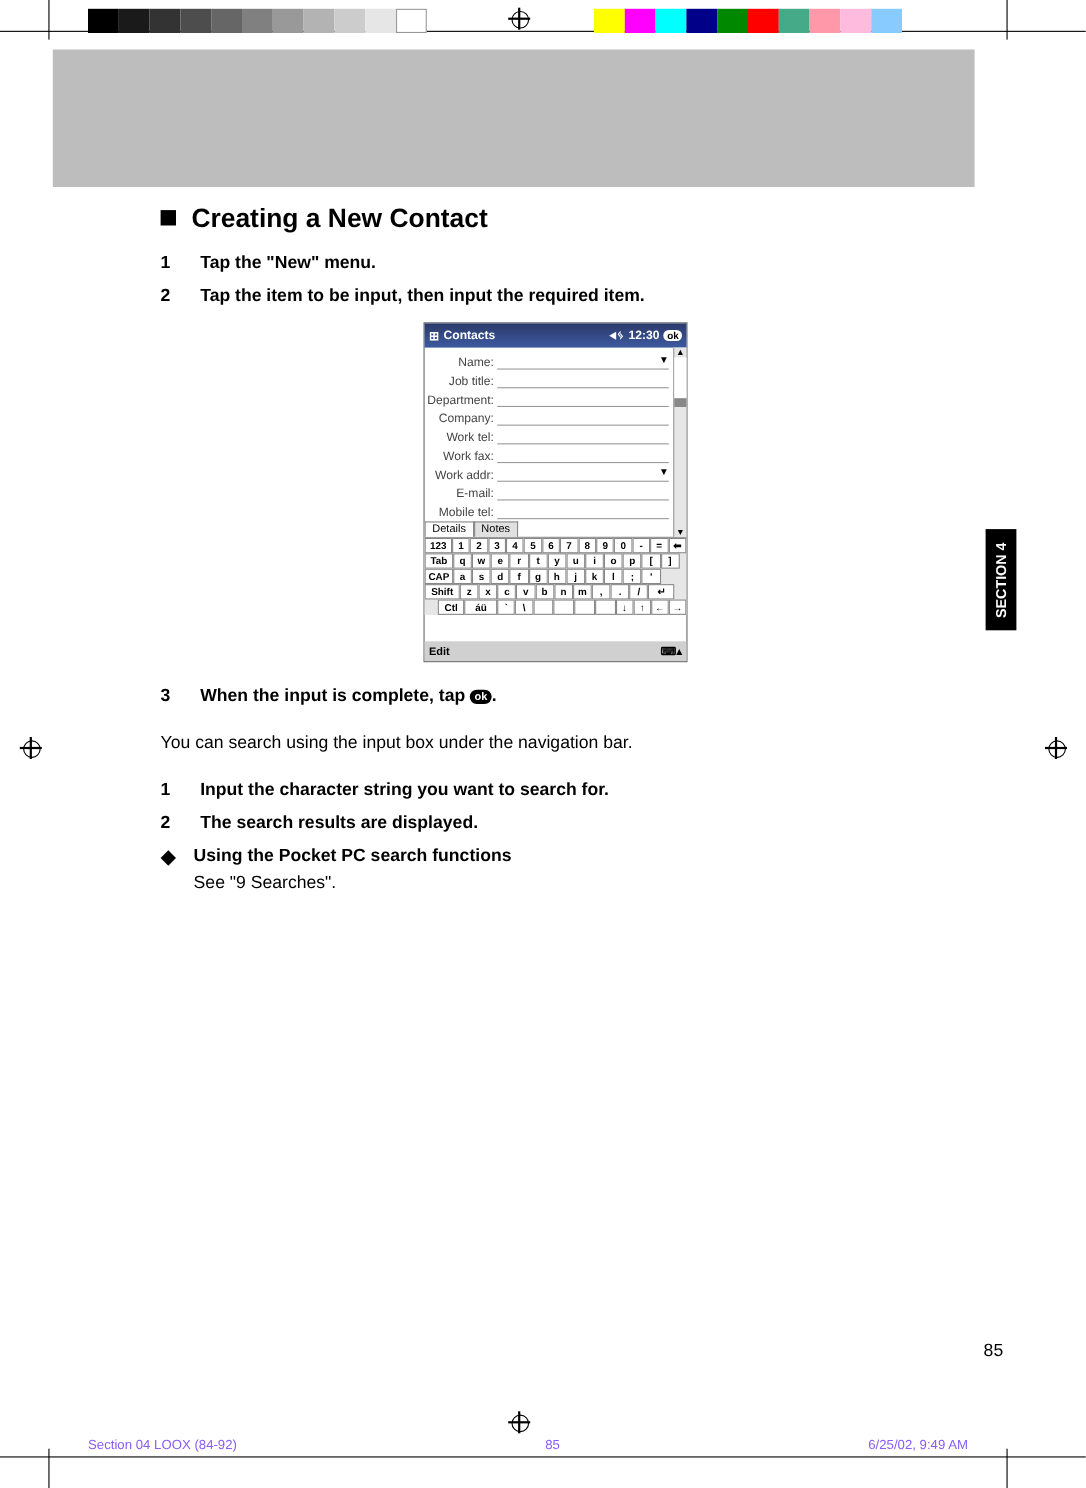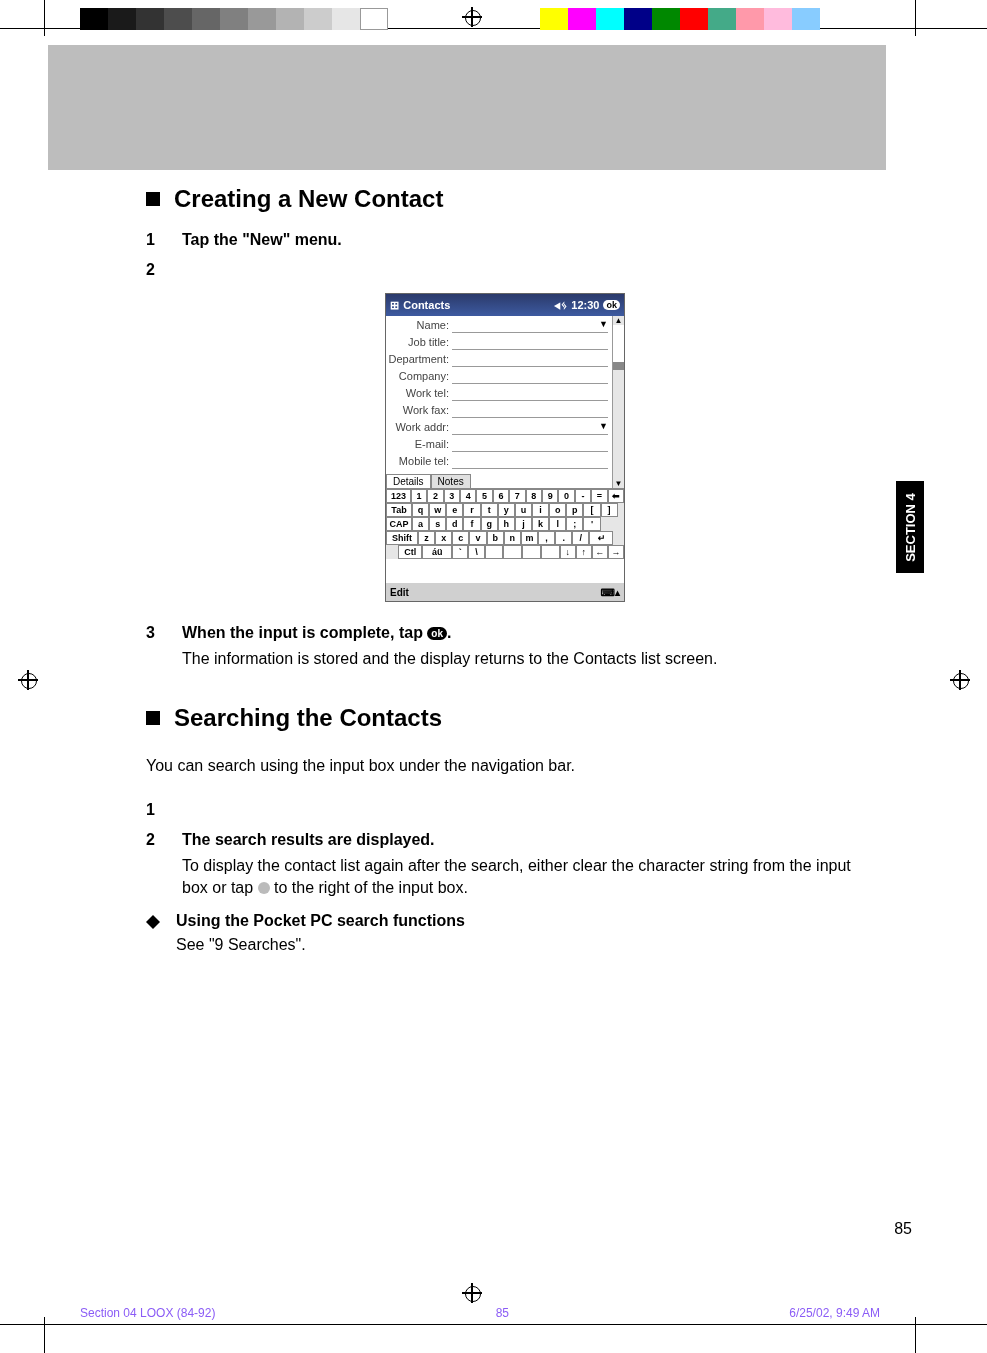--- a/index.html
+++ b/index.html
@@ -43,21 +43,21 @@
   .step .num { width: 36px; flex: none; }
   .step-body { font-weight: normal; font-size: 16px; margin-left: 36px; margin-top: -6px; margin-bottom: 12px; line-height: 1.4; }
   .para { font-size: 16px; margin: 23px 0; line-height: 1.4; }
 
   
   .pda { width: 240px; margin: 14px auto 22px auto; border: 1px solid #666; font-family: Tahoma, sans-serif; font-size: 11px; color: #000; background: #fff; }
   .pda-title { background: linear-gradient(#2b3a6b, #3d5aa0); color: #fff; display: flex; align-items: center; height: 22px; padding: 0 4px; font-weight: bold; }
   .pda-title .spacer { flex: 1; }
   .pda-title .ok { background: #fff; color: #000; border-radius: 8px; font-size: 9px; padding: 0 3px; font-weight: bold; }
   .pda-form { padding: 3px 2px 0 2px; }
-  .pda-row { display: flex; align-items: flex-start; height: 17px; }
+  .pda-row { display: flex; align-items: flex-end; height: 17px; }
   .pda-row .lbl { width: 64px; text-align: right; color: #444; font-size: 11px; padding-right: 3px; }
   .pda-row .fld { flex: 1; border-bottom: 1px solid #999; height: 14px; margin-right: 2px; position: relative; }
   .pda-row .dd { position: absolute; right: 0; top: 0; font-size: 9px; }
   .pda-scroll { width: 12px; background: #e6e6e6; border-left: 1px solid #999; display: flex; flex-direction: column; font-size: 8px; align-items: center; }
   .pda-body { display: flex; }
   .pda-left { flex: 1; }
   .pda-tabs { display: flex; font-size: 10px; margin-top: 2px; }
   .pda-tab { padding: 1px 6px; background: #e0e0e0; border: 1px solid #888; border-bottom: none; }
   .pda-tab.inactive { background: #fff; }
   .kb { background: #e6e6e6; border-top: 1px solid #888; }
@@ -139,20 +139,21 @@
   <h2 class="blk">
     <span class="sq"></span><span>Creating a New Contact</span>
   </h2>
 
   <div class="step">
     <span class="num">1</span>
     <span>Tap the "New" menu.</span>
   </div>
   <div class="step">
     <span class="num">2</span>
+    <span>Tap the item to be input, then input the required item.</span>
   </div>
 
   <div class="pda">
     <div class="pda-title">
       <span style="margin-right:4px">⊞</span>
       <span>Contacts</span>
       <span class="spacer"></span>
       <span>◀ᛃ</span>
       <span style="margin:0 4px">12:30</span>
       <span class="ok">ok</span>
@@ -295,36 +296,30 @@
       <span>⌨▴</span>
     </div>
   </div>
 
   <div class="step">
     <span class="num">3</span>
     <span>
       <span>When the input is complete, tap </span><span class="ok-inline">ok</span><span>.</span>
     </span>
   </div>
-  <div class="step-body">The information is stored and the display returns to the Contacts list screen.</div>
-
-  <h2 class="blk sec2">
-    <span class="sq"></span><span>Searching the Contacts</span>
-  </h2>
+
   <p class="para">You can search using the input box under the navigation bar.</p>
 
   <div class="step">
     <span class="num">1</span>
+    <span>Input the character string you want to search for.</span>
   </div>
   <div class="step">
     <span class="num">2</span>
     <span>The search results are displayed.</span>
-  </div>
-  <div class="step-body">
-    <span>To display the contact list again after the search, either clear the character string from the input box or tap </span><span class="grey-dot"></span><span> to the right of the input box.</span>
   </div>
 
   <div class="sub">
     <span class="dia"></span>
     <span>Using the Pocket PC search functions</span>
   </div>
   <div class="sub-body">See "9 Searches".</div>
 
 </div>
 

